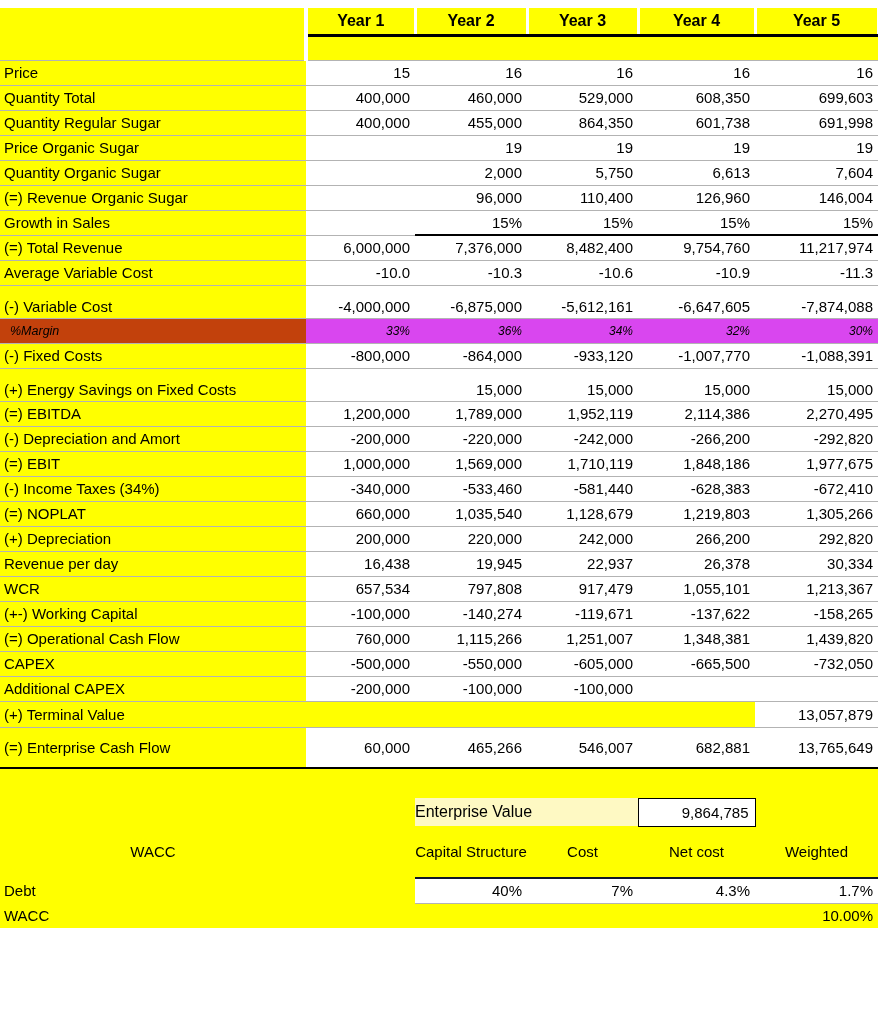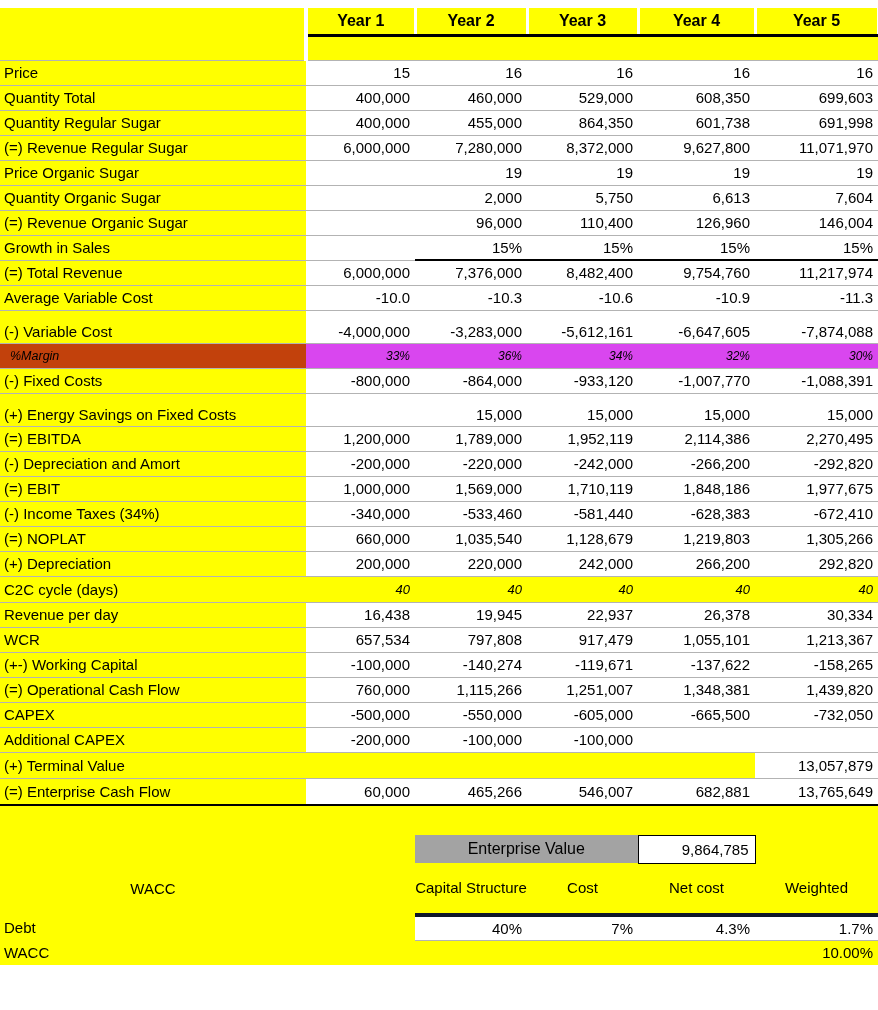--- a/index.html
+++ b/index.html
@@ -26,28 +26,28 @@
   
   .tall td{height:33px;vertical-align:bottom;padding-bottom:3px;}
   .marginrow td{background:#c2410c;font-style:italic;border-bottom:1px solid #b3b3b3;}
   .marginrow td.lbl{font-size:12.5px;padding-left:10px;}
   .marginrow td.val{font-size:12px;background:#d946ef;}
   .c2crow td{background:#FFFF00;border-bottom:1px solid #b3b3b3;}
   .c2crow td.val{font-style:italic;font-size:13px;background:#FFFF00;}
   .blacku{border-bottom:2px solid #000 !important;}  
   .thick td{border-bottom:2.5px solid #000 !important;}
   
-  .evlbl{background:#a3a3a3;text-align:center;font-size:16px;}
+  .evlbl{background:#fef9c3;text-align:left;font-size:16px;}
   .evval{background:#ffffff;text-align:right;padding-right:6px;border:1px solid #000;}
   .wh{
     background:#FFFF00;text-align:center;white-space:normal;line-height:20px;
     vertical-align:middle;
   }
   .wv{background:#ffffff;text-align:right;padding-right:5px;
-      border-top:4px solid #0f172a;border-bottom:1px solid #b3b3b3;}
+      border-top:2px solid #0f172a;border-bottom:1px solid #b3b3b3;}
   .wvy{background:#FFFF00;text-align:right;padding-right:5px;
       border-top:1px solid #b3b3b3;border-bottom:1px solid #b3b3b3;}
 </style>
 </head>
 <body>
 
 <table>
   <colgroup>
     <col style="width:306px">
       <col style="width:109px">
@@ -91,28 +91,20 @@
       </tr>
       <tr class="gb" style="height: 25px;">
         <td class="lbl">Quantity Regular Sugar</td>
         <td class="val">400,000</td>
         <td class="val">455,000</td>
         <td class="val">864,350</td>
         <td class="val">601,738</td>
         <td class="val">691,998</td>
       </tr>
       <tr class="gb" style="height: 25px;">
-        <td class="lbl">(=) Revenue Regular Sugar</td>
-        <td class="val">6,000,000</td>
-        <td class="val">7,280,000</td>
-        <td class="val">8,372,000</td>
-        <td class="val">9,627,800</td>
-        <td class="val">11,071,970</td>
-      </tr>
-      <tr class="gb" style="height: 25px;">
         <td class="lbl">Price Organic Sugar</td>
         <td class="val"></td>
         <td class="val">19</td>
         <td class="val">19</td>
         <td class="val">19</td>
         <td class="val">19</td>
       </tr>
       <tr class="gb" style="height: 25px;">
         <td class="lbl">Quantity Organic Sugar</td>
         <td class="val"></td>
@@ -149,21 +141,21 @@
         <td class="lbl">Average Variable Cost</td>
         <td class="val">-10.0</td>
         <td class="val">-10.3</td>
         <td class="val">-10.6</td>
         <td class="val">-10.9</td>
         <td class="val">-11.3</td>
       </tr>
       <tr class="gb tall" style="height: 33px;">
         <td class="lbl">(-) Variable Cost</td>
         <td class="val">-4,000,000</td>
-        <td class="val">-3,283,000</td>
+        <td class="val">-6,875,000</td>
         <td class="val">-5,612,161</td>
         <td class="val">-6,647,605</td>
         <td class="val">-7,874,088</td>
       </tr>
       <tr class="gb marginrow" style="height: 20px;">
         <td class="lbl">%Margin</td>
         <td class="val">33%</td>
         <td class="val">36%</td>
         <td class="val">34%</td>
         <td class="val">32%</td>
@@ -226,28 +218,20 @@
         <td class="val">1,305,266</td>
       </tr>
       <tr class="gb" style="height: 25px;">
         <td class="lbl">(+) Depreciation</td>
         <td class="val">200,000</td>
         <td class="val">220,000</td>
         <td class="val">242,000</td>
         <td class="val">266,200</td>
         <td class="val">292,820</td>
       </tr>
-      <tr class="gb c2crow" style="height: 26px;">
-        <td class="lbl">C2C cycle (days)</td>
-        <td class="val">40</td>
-        <td class="val">40</td>
-        <td class="val">40</td>
-        <td class="val">40</td>
-        <td class="val">40</td>
-      </tr>
       <tr class="gb" style="height: 25px;">
         <td class="lbl">Revenue per day</td>
         <td class="val">16,438</td>
         <td class="val">19,945</td>
         <td class="val">22,937</td>
         <td class="val">26,378</td>
         <td class="val">30,334</td>
       </tr>
       <tr class="gb" style="height: 25px;">
         <td class="lbl">WCR</td>
@@ -290,21 +274,21 @@
         <td class="val"></td>
       </tr>
       <tr class="gb" style="height: 26px;">
         <td class="lbl">(+) Terminal Value</td>
         <td class="ylw"></td>
         <td class="ylw"></td>
         <td class="ylw"></td>
         <td class="ylw"></td>
         <td class="val">13,057,879</td>
       </tr>
-      <tr class="gb thick" style="height: 27px;">
+      <tr class="gb thick" style="height: 41px;">
         <td class="lbl">(=) Enterprise Cash Flow</td>
         <td class="val">60,000</td>
         <td class="val">465,266</td>
         <td class="val">546,007</td>
         <td class="val">682,881</td>
         <td class="val">13,765,649</td>
       </tr>
       <tr style="height: 30px;">
         <td class="ylw"></td>
         <td class="ylw"></td>

